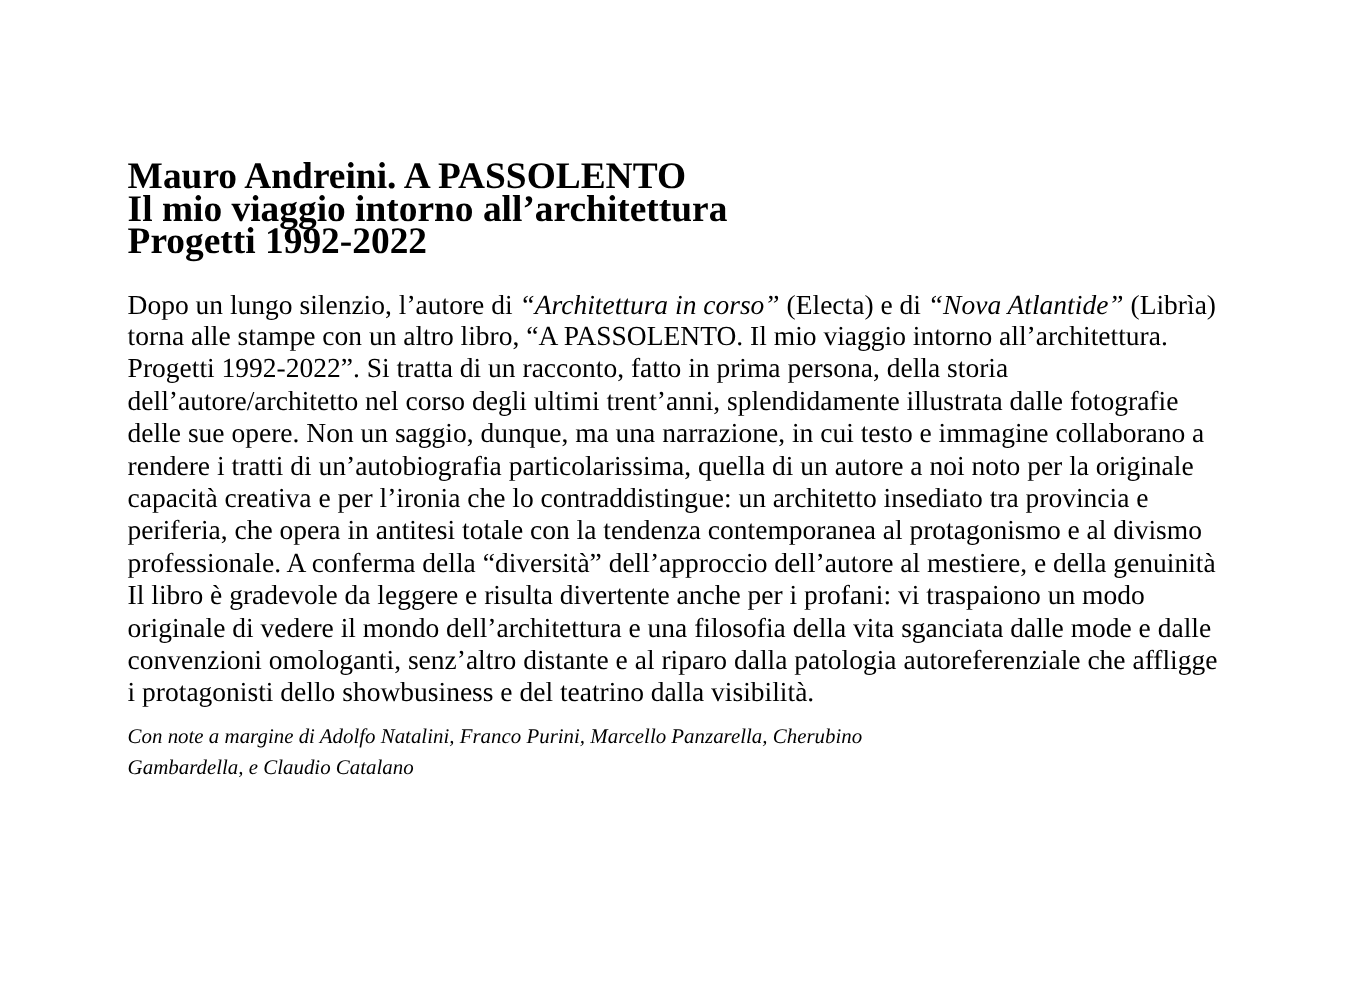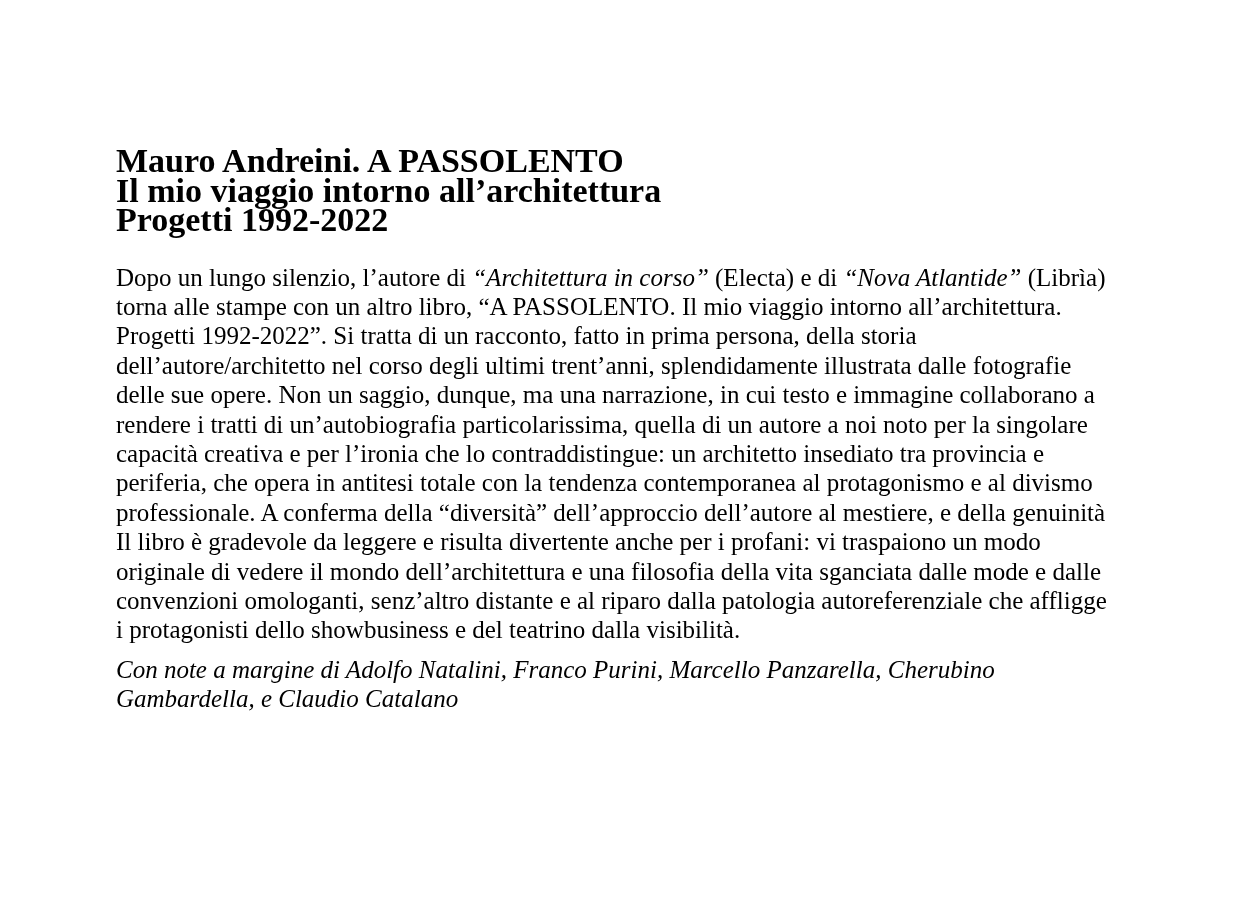--- a/index.html
+++ b/index.html
@@ -30,21 +30,21 @@
     line-height: 29.5px;
   }
   .body-text {
     margin-top: 28px;
     font-size: 25px;
     line-height: 29.4px;
     font-family: Liberation Serif, serif;
   }
   .note {
     margin-top: 10px;
-    font-size: 25px;
+    font-size: 19px;
     line-height: 29.4px;
     font-style: italic;
   }
   .italic {
     font-style: italic;
   }
 </style>
 </head>
 <body>
 
@@ -54,21 +54,21 @@
       <div class="line">Il mio viaggio intorno all’architettura</div>
       <div class="line">Progetti 1992-2022</div>
     </div>
 
   <div class="body-text">
       <div class="line"><span>Dopo un lungo silenzio, l’autore di </span><span class="italic">“Architettura in corso”</span><span> (Electa) e di </span><span class="italic">“Nova Atlantide”</span><span> (Librìa)</span></div>
       <div class="line"><span>torna alle stampe con un altro libro, “A PASSOLENTO. Il mio viaggio intorno all’architettura.</span></div>
       <div class="line"><span>Progetti 1992-2022”. Si tratta di un racconto, fatto in prima persona, della storia</span></div>
       <div class="line"><span>dell’autore/architetto nel corso degli ultimi trent’anni, splendidamente illustrata dalle fotografie</span></div>
       <div class="line"><span>delle sue opere. Non un saggio, dunque, ma una narrazione, in cui testo e immagine collaborano a</span></div>
-      <div class="line"><span>rendere i tratti di un’autobiografia particolarissima, quella di un autore a noi noto per la singolare</span></div>
+      <div class="line"><span>rendere i tratti di un’autobiografia particolarissima, quella di un autore a noi noto per la originale</span></div>
       <div class="line"><span>capacità creativa e per l’ironia che lo contraddistingue: un architetto insediato tra provincia e</span></div>
       <div class="line"><span>periferia, che opera in antitesi totale con la tendenza contemporanea al protagonismo e al divismo</span></div>
       <div class="line"><span>professionale. A conferma della “diversità” dell’approccio dell’autore al mestiere, e della genuinità</span></div>
       <div class="line"><span>Il libro è gradevole da leggere e risulta divertente anche per i profani: vi traspaiono un modo</span></div>
       <div class="line"><span>originale di vedere il mondo dell’architettura e una filosofia della vita sganciata dalle mode e dalle</span></div>
       <div class="line"><span>convenzioni omologanti, senz’altro distante e al riparo dalla patologia autoreferenziale che affligge</span></div>
       <div class="line"><span>i protagonisti dello showbusiness e del teatrino dalla visibilità.</span></div>
     </div>
 
   <div class="note">

